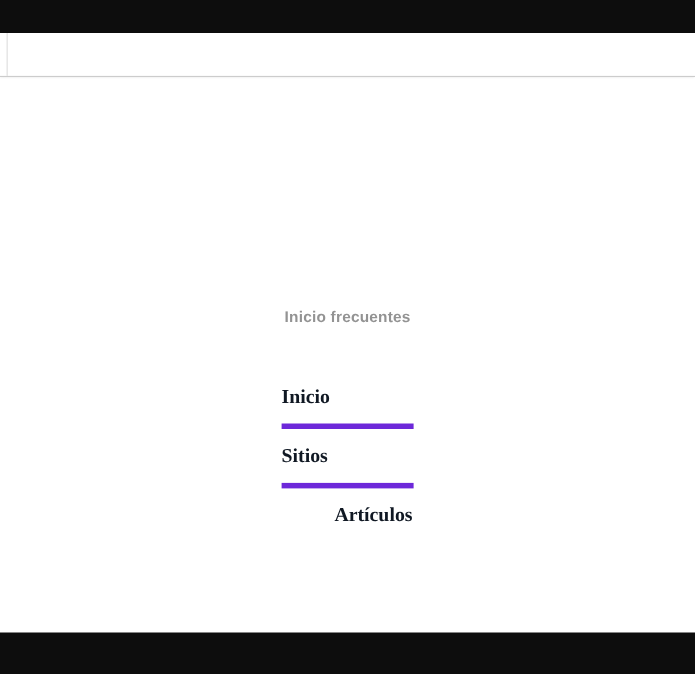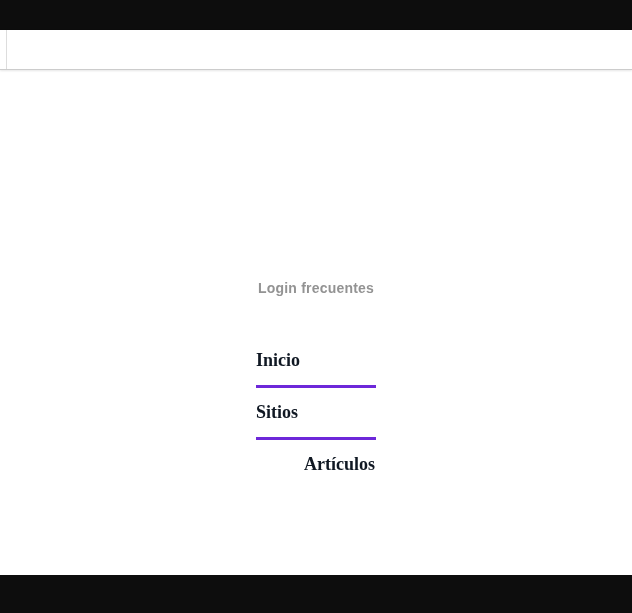--- a/index.html
+++ b/index.html
@@ -50,21 +50,21 @@
       margin-bottom: 40px;
       letter-spacing: 0.2px;
     }
     .links-list {
       list-style: none;
       display: inline-block;
       text-align: left;
     }
     .links-list li {
       padding: 14px 0;
-      border-bottom: 3px solid #6d28d9;
+      border-bottom: 5px solid #6d28d9;
       min-width: 72px;
     }
     .links-list li:last-child {
       border-bottom: none;
       margin-left: 48px;
     }
     .links-list a {
       color: #101823;
       text-decoration: none;
       font-size: 18px;
@@ -80,21 +80,21 @@
       background: #0d0d0d;
     }
   </style>
 </head>
 <body>
 
 <div class="top-bar"></div>
 <div class="header-area"></div>
 
 <div class="content">
-  <div class="section-title">Login frecuentes</div>
+  <div class="section-title">Inicio frecuentes</div>
   <ul class="links-list">
     <li>
       <a href="#">Inicio</a>
     </li>
     <li>
       <a href="#">Sitios</a>
     </li>
     <li>
       <a href="#">Artículos</a>
     </li>

